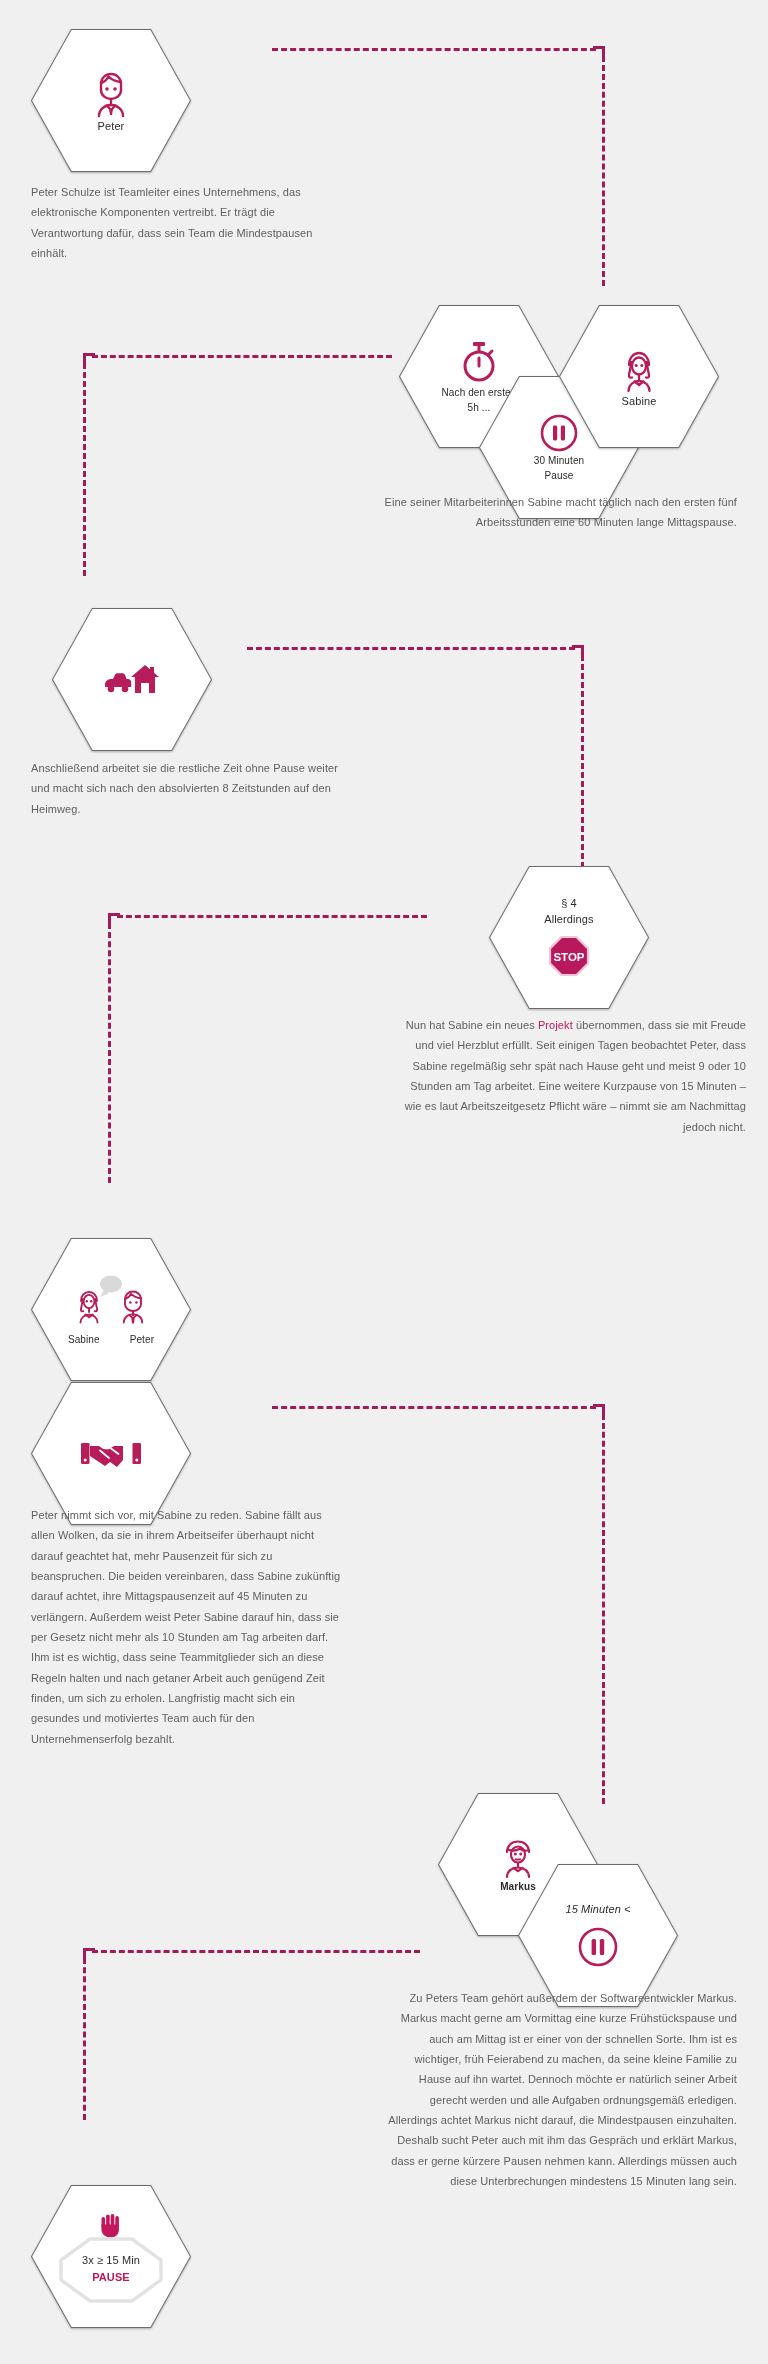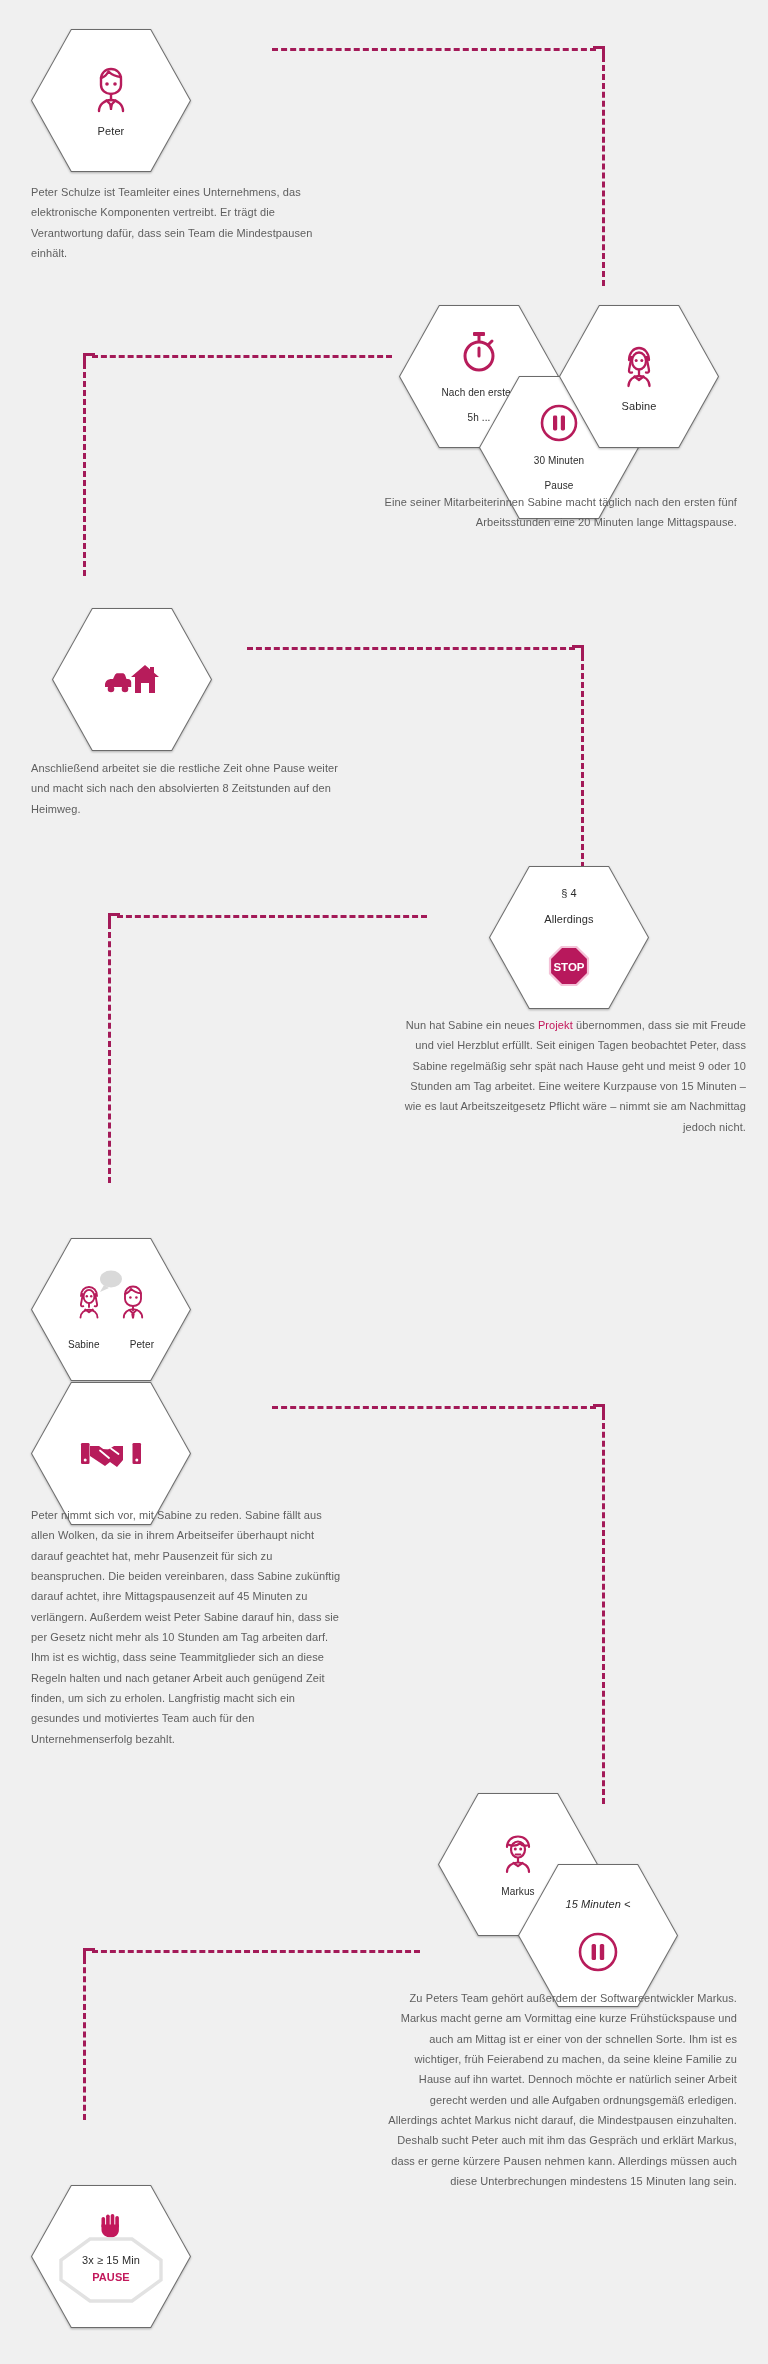--- a/index.html
+++ b/index.html
@@ -33,21 +33,21 @@
   }
   .hex-face {
     position: absolute;
     inset: 1.1px;
     background: #ffffff;
     clip-path: polygon(25% 0%, 75% 0%, 100% 50%, 75% 100%, 25% 100%, 0% 50%);
     display: flex;
     flex-direction: column;
     align-items: center;
     justify-content: center;
-    gap: 12px;
+    gap: 2px;
   }
 
   .hex-label {
     font-size: 11px;
     color: #2b2b2b;
     text-align: center;
     line-height: 1.25;
     letter-spacing: .1px;
   }
   .hex-label.small { font-size: 10px; }
@@ -173,21 +173,21 @@
             <path d="M16.5 36.5 21 40l4.5-3.5"></path>
           </g>
           <circle cx="18.2" cy="20.5" r="1.5" fill="#b71c5b"></circle>
           <circle cx="23.8" cy="20.5" r="1.5" fill="#b71c5b"></circle>
         </svg>
       </span>
       <span class="hex-label">Sabine</span>
     </div>
   </div>
 
-  <p class="para right" style="left:383px; top:492px; width:354px;">Eine seiner Mitarbeiterinnen Sabine macht täglich nach den ersten fünf Arbeitsstunden eine 20 Minuten lange Mittagspause.</p>
+  <p class="para right" style="left:383px; top:492px; width:354px;">Eine seiner Mitarbeiterinnen Sabine macht täglich nach den ersten fünf Arbeitsstunden eine 60 Minuten lange Mittagspause.</p>
 
   <div class="hex-wrap" style="left:52px; top:608px; width:160px; height:143px;">
     <div class="hex-border"></div>
     <div class="hex-face">
       <span class="ico">
         <svg width="58" height="34" viewBox="0 0 58 34">
           <g fill="#b71c5b">
             <path d="M2 22c0-4 3-6 6.5-6h1.5l2-4.2c.5-1 1.4-1.6 2.5-1.6h5c1.1 0 2 .6 2.5 1.6L23.5 16H25c2 0 3.2 1.4 3.2 3.3V24H2z"></path>
             <circle cx="8" cy="26" r="3.3"></circle>
             <circle cx="22" cy="26" r="3.3"></circle>
@@ -293,21 +293,21 @@
       </span>
     </div>
   </div>
 
   <div class="corner tr" style="left:593px; top:1404px;"></div>
   <div class="dash-h" style="left:272px; top:1405.5px; width:324px;"></div>
   <div class="dash-v" style="left:602px; top:1414px; height:390px;"></div>
 
   <p class="para left" style="left:31px; top:1505px; width:312px;">Peter nimmt sich vor, mit Sabine zu reden. Sabine fällt aus allen Wolken, da sie in ihrem Arbeitseifer überhaupt nicht darauf geachtet hat, mehr Pausenzeit für sich zu beanspruchen. Die beiden vereinbaren, dass Sabine zukünftig darauf achtet, ihre Mittagspausenzeit auf 45 Minuten zu verlängern. Außerdem weist Peter Sabine darauf hin, dass sie per Gesetz nicht mehr als 10 Stunden am Tag arbeiten darf. Ihm ist es wichtig, dass seine Teammitglieder sich an diese Regeln halten und nach getaner Arbeit auch genügend Zeit finden, um sich zu erholen. Langfristig macht sich ein gesundes und motiviertes Team auch für den Unternehmenserfolg bezahlt.</p>
 
-  <div class="hex-wrap" style="left:438px; top:1793px; width:160px; height:143px;">
+  <div class="hex-wrap" style="left:438px; top:1793px; width:160px; height:143px;font-weight:bold;">
     <div class="hex-border"></div>
     <div class="hex-face">
       <span class="ico">
         <svg width="40" height="44" viewBox="0 0 40 44">
           <g fill="none" stroke="#b71c5b" stroke-width="2.2" stroke-linecap="round" stroke-linejoin="round">
             <path d="M9 17c0-6 4.4-10.5 11-10.5S31 11 31 17"></path>
             <path d="M10 14.5c3.5 1.5 8.5 1.5 12-1 1.6 1.8 4.5 2.5 7 2"></path>
             <ellipse cx="20" cy="19.5" rx="7" ry="8"></ellipse>
             <path d="M20 28v4"></path>
             <path d="M9 42c0-5.6 4.9-9.5 11-9.5S31 36.4 31 42"></path>

